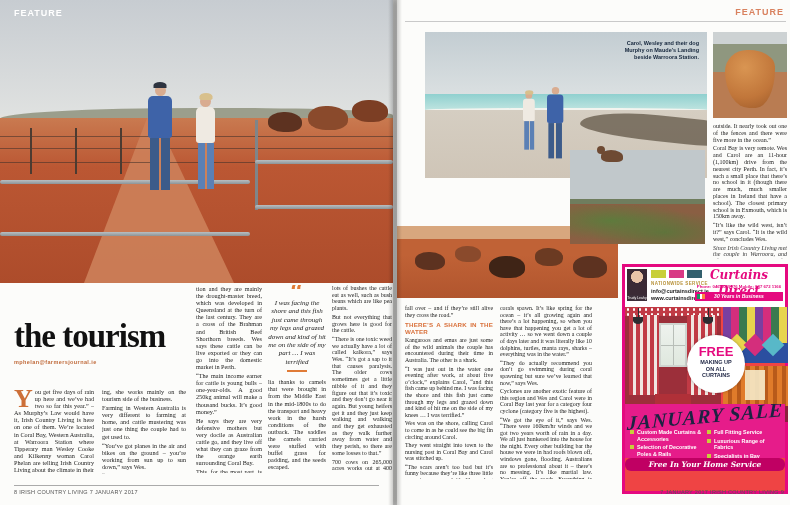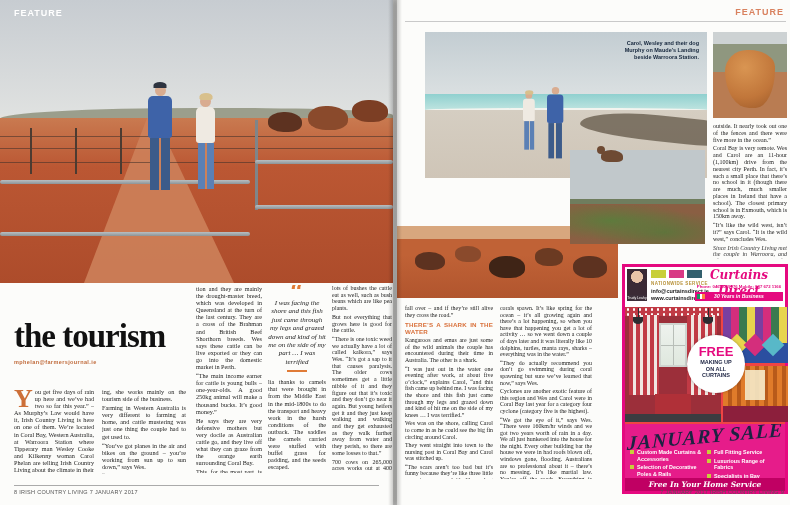--- a/index.html
+++ b/index.html
@@ -108,21 +108,21 @@
   .nationwide{position:absolute;left:26px;top:14px;font:bold 4.5px "Liberation Sans",sans-serif;color:#b8923a;letter-spacing:.4px;}
   .ad-email{position:absolute;left:26px;top:21px;font:bold 5.5px "Liberation Sans",sans-serif;color:#1a1a1a;}
   .ad-web{position:absolute;left:26px;top:28px;font:bold 5.5px "Liberation Sans",sans-serif;color:#1a1a1a;}
   .ad-logo{position:absolute;right:2px;top:0;width:88px;text-align:center;
            font:italic bold 12px/16px "DejaVu Serif",serif;color:#e5097f;}
   .ad-phone{position:absolute;right:2px;top:17px;width:88px;text-align:center;font:bold 4.3px "Liberation Sans",sans-serif;color:#e5097f;}
   .years{position:absolute;right:2px;top:25px;width:88px;height:9px;background:#e5097f;color:#fff;
          font:italic bold 5px/9px "Liberation Sans",sans-serif;text-align:center;}
   .flag{position:absolute;left:2px;top:2px;width:8px;height:5px;
         background:linear-gradient(90deg,#169b62 33%,#fff 33% 66%,#ff883e 66%);}
-  .ad-photos{position:relative;height:117px;}
+  .ad-photos{position:relative;height:97px;}
   .adp-left{position:absolute;left:0;top:0;width:96px;height:115px;background:#9c2f3a;}
   .curt{position:absolute;top:8px;width:30px;height:80px;
         background:repeating-linear-gradient(90deg,#c13a45 0 4px,#f0e6e2 4px 7px);}
   .curt.l{left:4px;} .curt.r{right:4px;}
   .valance{position:absolute;left:0;top:0;width:100%;height:9px;background:#c13a45;
            background-image:radial-gradient(circle,#fff 1px,transparent 1.5px);background-size:6px 5px;}
   .window{position:absolute;left:34px;top:16px;width:28px;height:44px;background:linear-gradient(#eef2ee,#dfe8de);
           border:2px solid #cfd4cf;box-sizing:border-box;}
   .window::before{content:"";position:absolute;left:50%;top:0;width:1px;height:100%;background:#b8beb8;}
   .window::after{content:"";position:absolute;top:50%;left:0;height:1px;width:100%;background:#b8beb8;}
@@ -145,21 +145,21 @@
   .free-word{font:bold 13px/14px "Liberation Sans",sans-serif;color:#e5097f;margin-top:10px;}
   .free-rest{font:bold 5.5px/6.5px "Liberation Sans",sans-serif;color:#1c2342;}
   .ad-sale{position:relative;height:54px;background:#e61c8a;overflow:hidden;}
   .sale-title{margin-top:1px;text-align:center;font:italic bold 20px/22px "Liberation Serif",serif;color:#1c2342;
               transform:rotate(-5deg) skewX(-6deg);letter-spacing:1px;}
   .bullets{display:flex;gap:4px;padding:0 5px;}
   .bullets ul{list-style:none;margin:2px 0 0 0;padding:0;flex:1;}
   .bullets li{position:relative;padding-left:7px;font:bold 5.4px/6.6px "Liberation Sans",sans-serif;color:#fff;margin-bottom:2px;}
   .bullets li::before{content:"";position:absolute;left:0;top:1px;width:4px;height:4px;background:#c8cf3a;}
   .ad-footer{height:13px;background:#c00063;color:#fff;text-align:center;
-             font:italic bold 7.5px/13px "DejaVu Serif",serif;}
+             font:italic bold 7.5px/13px "DejaVu Serif",serif;border-radius:6px;}
 </style>
 </head>
 <body>
 
 <div class="stage">
 
   <div class="page page-left">
 
     <div class="photo main-photo">
       <div class="mp-scrub"></div>

